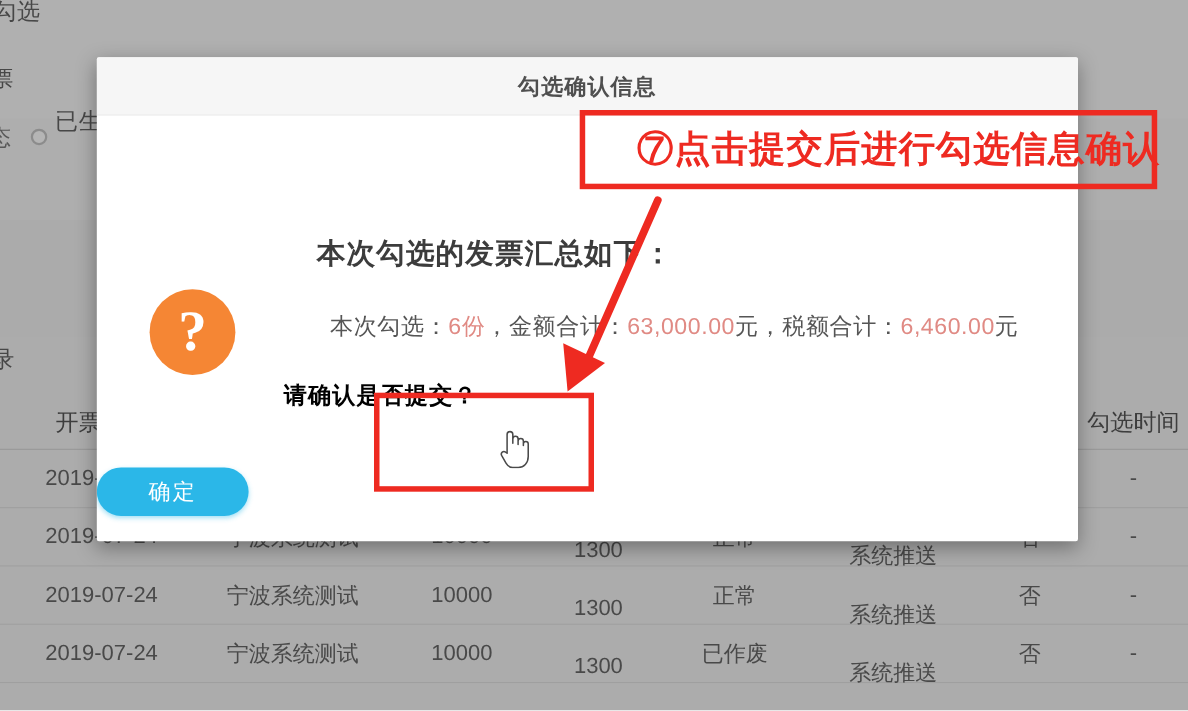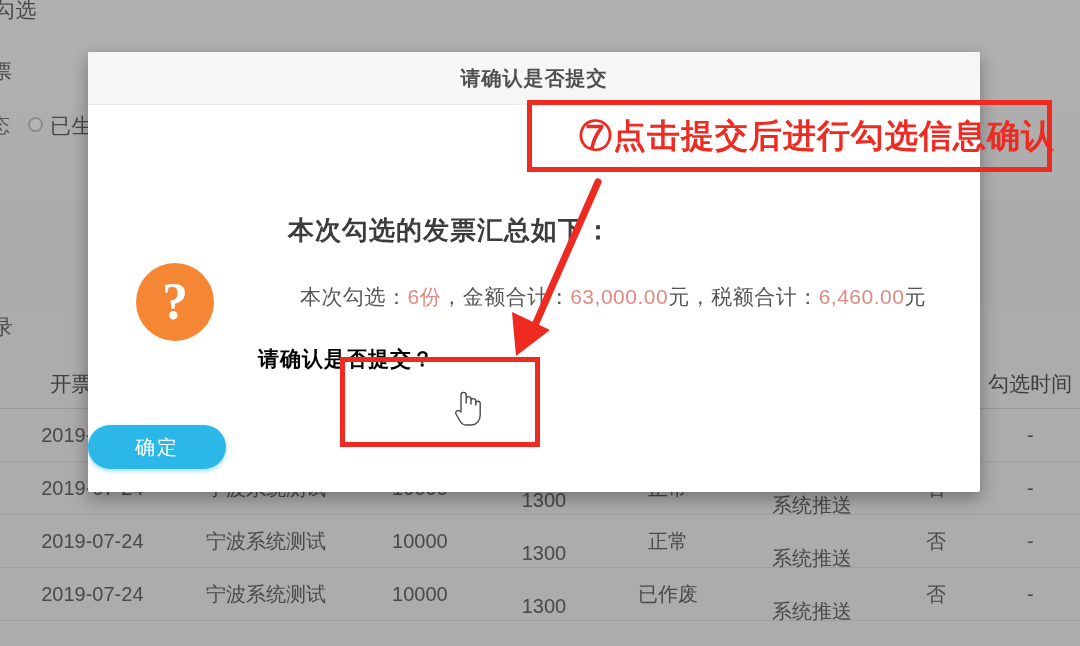--- a/index.html
+++ b/index.html
@@ -57,21 +57,21 @@
   .bg-text {
     position: absolute;
     font-size: 21px;
     color: #494949;
     white-space: nowrap;
     letter-spacing: 0.5px;
   }
   .bg-label-gouxuan { left: -6px;  top: -4px; }
   .bg-label-small   { left: -8px;  top: 58px; font-size: 20px; }
   .bg-label-dim     { left: -10px; top: 112px; font-size: 20px; color:#5a5a5a;}
-  .bg-label-yi      { left: 50px;  top: 112px; }
+  .bg-label-yi      { left: 50px;  top: 96px; }
   .bg-label-jilu    { left: -8px;  top: 313px; }
 
   .bg-radio {
     position: absolute;
     left: 28px; top: 117px;
     width: 15px; height: 15px;
     border: 2px solid #8f8f8f;
     border-radius: 50%;
     background: #b9b9b9;
     box-sizing: border-box;
@@ -347,21 +347,21 @@
         <div class="c c7">否</div>
         <div class="c c8">-</div>
       </div>
     </div>
   </div>
 
   <div class="overlay-dim"></div>
 
   <div class="dialog">
     <div class="dialog-titlebar">
-      <div class="dialog-title">请确认是否提交</div>
+      <div class="dialog-title">勾选确认信息</div>
     </div>
 
     <div class="dialog-body">
 
       <div class="qmark">?</div>
 
       <div class="msg-heading">本次勾选的发票汇总如下：</div>
 
       <div class="msg-summary">
         <span>本次勾选：</span><span class="num">6份</span><span>，金额合计：</span><span class="num">63,000.00</span><span>元</span><span>，税额合计：</span><span class="num">6,460.00</span><span>元</span>

